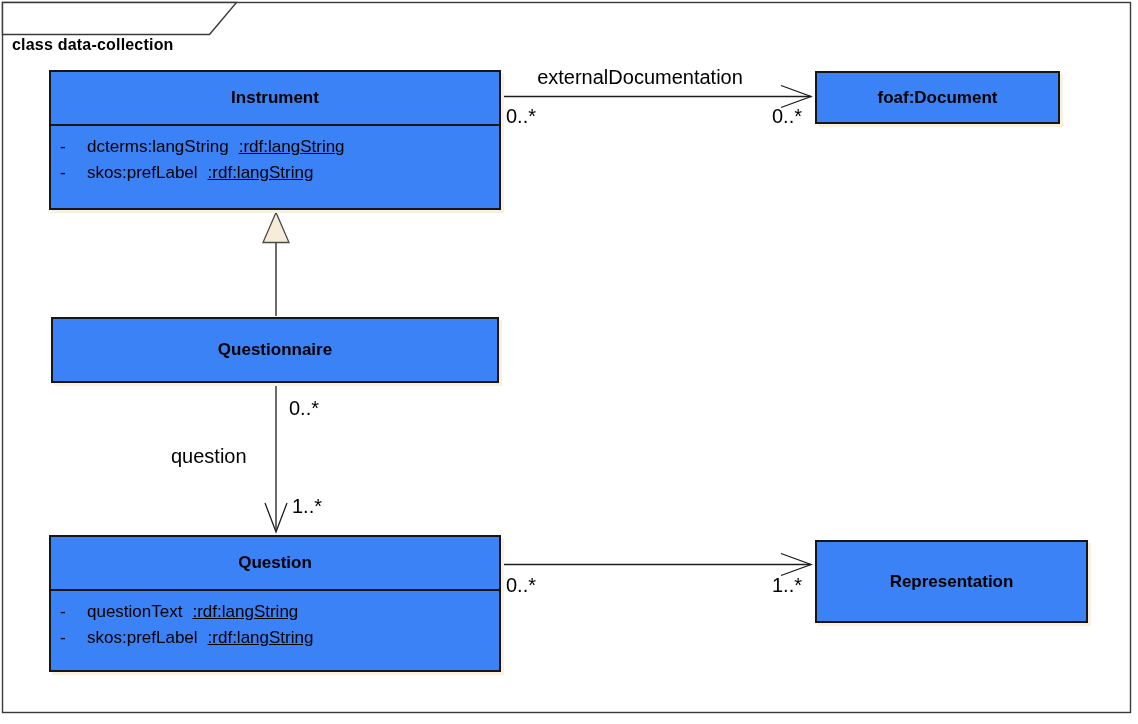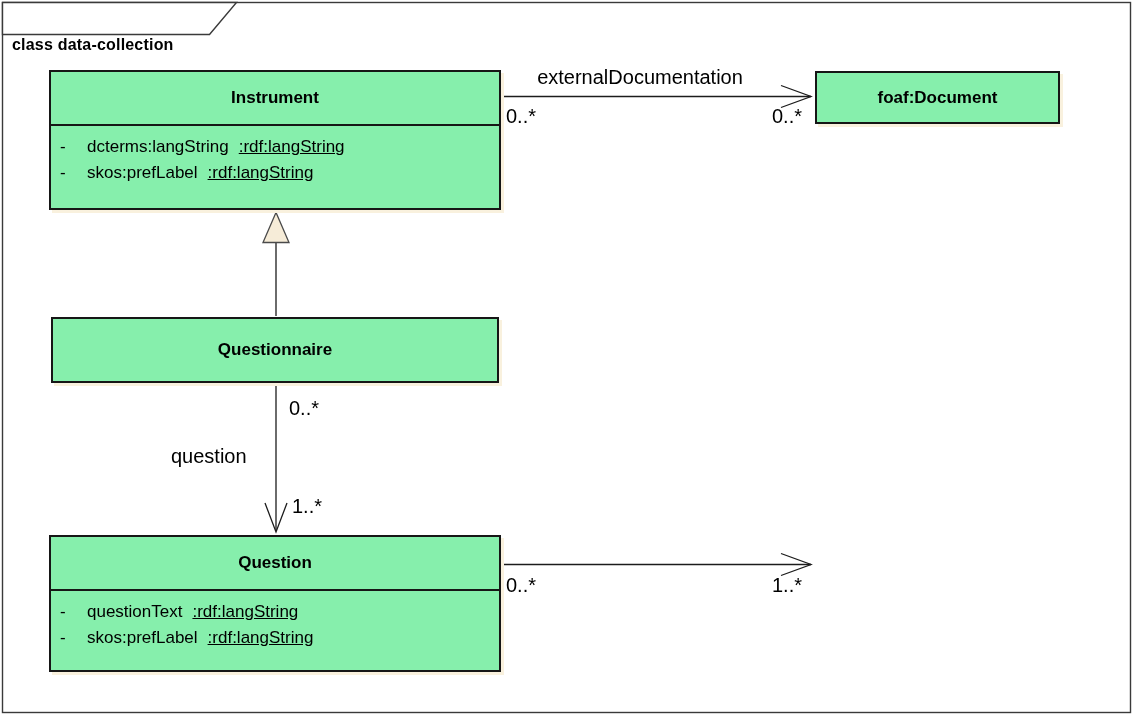--- a/index.html
+++ b/index.html
@@ -10,21 +10,21 @@
   }
   #wires { position:absolute; left:0; top:0; width:1138px; height:724px; }
 
   .frame-tab-label {
     position:absolute; left:12px; top:8px;
     font-size:16px; font-weight:bold; letter-spacing:0.2px;margin-top:28px;
   }
 
   .class-box {
     position:absolute; box-sizing:border-box;
-    background:#86efac; border:2px solid #161616;
+    background:#3b82f6; border:2px solid #161616;
     box-shadow:3px 3px 0 #f9f1de;
   }
   .class-title {
     display:flex; align-items:center; justify-content:center;
     font-weight:bold; font-size:17px; height:100%;
   }
   .titled .class-title { height:52px; border-bottom:2px solid #161616; }
   .attrs { padding-top:11px; }
   .attr-row {
     display:flex; align-items:baseline;
@@ -107,20 +107,23 @@
         <span class="attr-type">:rdf:langString</span>
       </div>
       <div class="attr-row">
         <span class="attr-vis">-</span>
         <span class="attr-name">skos:prefLabel</span>
         <span class="attr-type">:rdf:langString</span>
       </div>
     </div>
   </div>
 
+  <div class="class-box" style="left:815px; top:540px; width:273px; height:83px;">
+    <div class="class-title">Representation</div>
+  </div>
 
   <div class="conn-label center" style="left:520px; top:67px; width:240px;">externalDocumentation</div>
   <div class="conn-label" style="left:506px; top:106px;">0..*</div>
   <div class="conn-label right" style="left:766px; top:106px; width:36px;">0..*</div>
 
   <div class="conn-label" style="left:289px; top:398px;">0..*</div>
   <div class="conn-label" style="left:171px; top:446px;">question</div>
   <div class="conn-label" style="left:292px; top:496px;">1..*</div>
 
   <div class="conn-label" style="left:506px; top:575px;">0..*</div>

